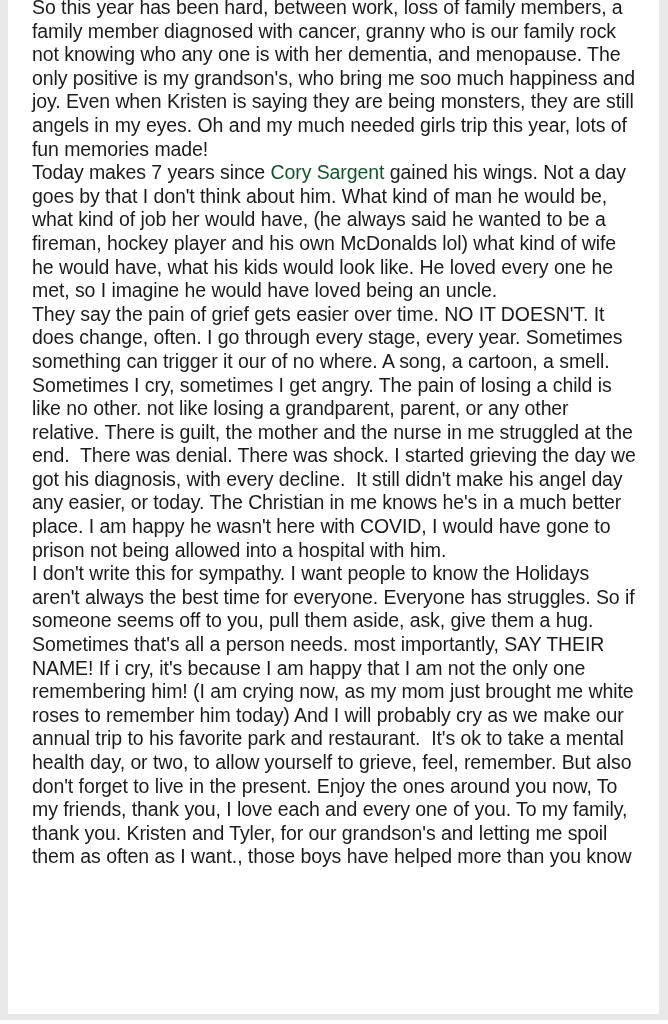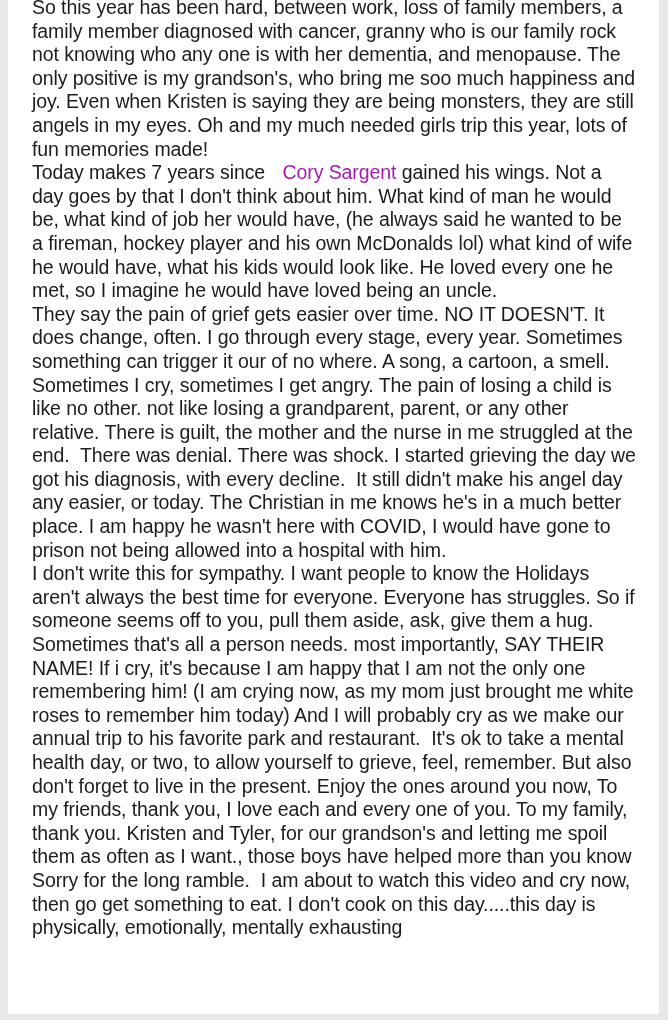--- a/index.html
+++ b/index.html
@@ -55,37 +55,35 @@
     word-spacing: 0.1px;
   }
   .para {
     margin: 0 0 0 0;
     white-space: pre-wrap;
   }
   .para.first {
     margin-top: -4px;
   }
   .mention {
-    color: #a21caf;
+    color: #14532d;
     text-decoration: none;
-    margin-left: 12px;
   }
 </style>
 </head>
 <body>
 
 <div id="post">
   <div class="edge-left"></div>
   <div class="edge-right"></div>
   <div class="edge-bottom"></div>
 
   <div class="body-text">
     <p class="para first">So this year has been hard, between work, loss of family members, a family member diagnosed with cancer, granny who is our family rock not knowing who any one is with her dementia, and menopause. The only positive is my grandson's, who bring me soo much happiness and joy. Even when Kristen is saying they are being monsters, they are still angels in my eyes. Oh and my much needed girls trip this year, lots of fun memories made!</p>
 
     <p class="para"><span>Today makes 7 years since </span><a class="mention" href="#">Cory Sargent</a><span> gained his wings. Not a day goes by that I don't think about him. What kind of man he would be, what kind of job her would have, (he always said he wanted to be a fireman, hockey player and his own McDonalds lol) what kind of wife he would have, what his kids would look like. He loved every one he met, so I imagine he would have loved being an uncle.</span></p>
 
     <p class="para">They say the pain of grief gets easier over time. NO IT DOESN'T. It does change, often. I go through every stage, every year. Sometimes something can trigger it our of no where. A song, a cartoon, a smell. Sometimes I cry, sometimes I get angry. The pain of losing a child is like no other. not like losing a grandparent, parent, or any other relative. There is guilt, the mother and the nurse in me struggled at the end.  There was denial. There was shock. I started grieving the day we got his diagnosis, with every decline.  It still didn't make his angel day any easier, or today. The Christian in me knows he's in a much better place. I am happy he wasn't here with COVID, I would have gone to prison not being allowed into a hospital with him.</p>
 
     <p class="para">I don't write this for sympathy. I want people to know the Holidays aren't always the best time for everyone. Everyone has struggles. So if someone seems off to you, pull them aside, ask, give them a hug.   Sometimes that's all a person needs. most importantly, SAY THEIR NAME! If i cry, it's because I am happy that I am not the only one remembering him! (I am crying now, as my mom just brought me white roses to remember him today) And I will probably cry as we make our annual trip to his favorite park and restaurant.  It's ok to take a mental health day, or two, to allow yourself to grieve, feel, remember. But also don't forget to live in the present. Enjoy the ones around you now, To my friends, thank you, I love each and every one of you. To my family, thank you. Kristen and Tyler, for our grandson's and letting me spoil them as often as I want., those boys have helped more than you know</p>
 
-    <p class="para">Sorry for the long ramble.  I am about to watch this video and cry now, then go get something to eat. I don't cook on this day.....this day is physically, emotionally, mentally exhausting</p>
   </div>
 </div>
 
 </body></html>

